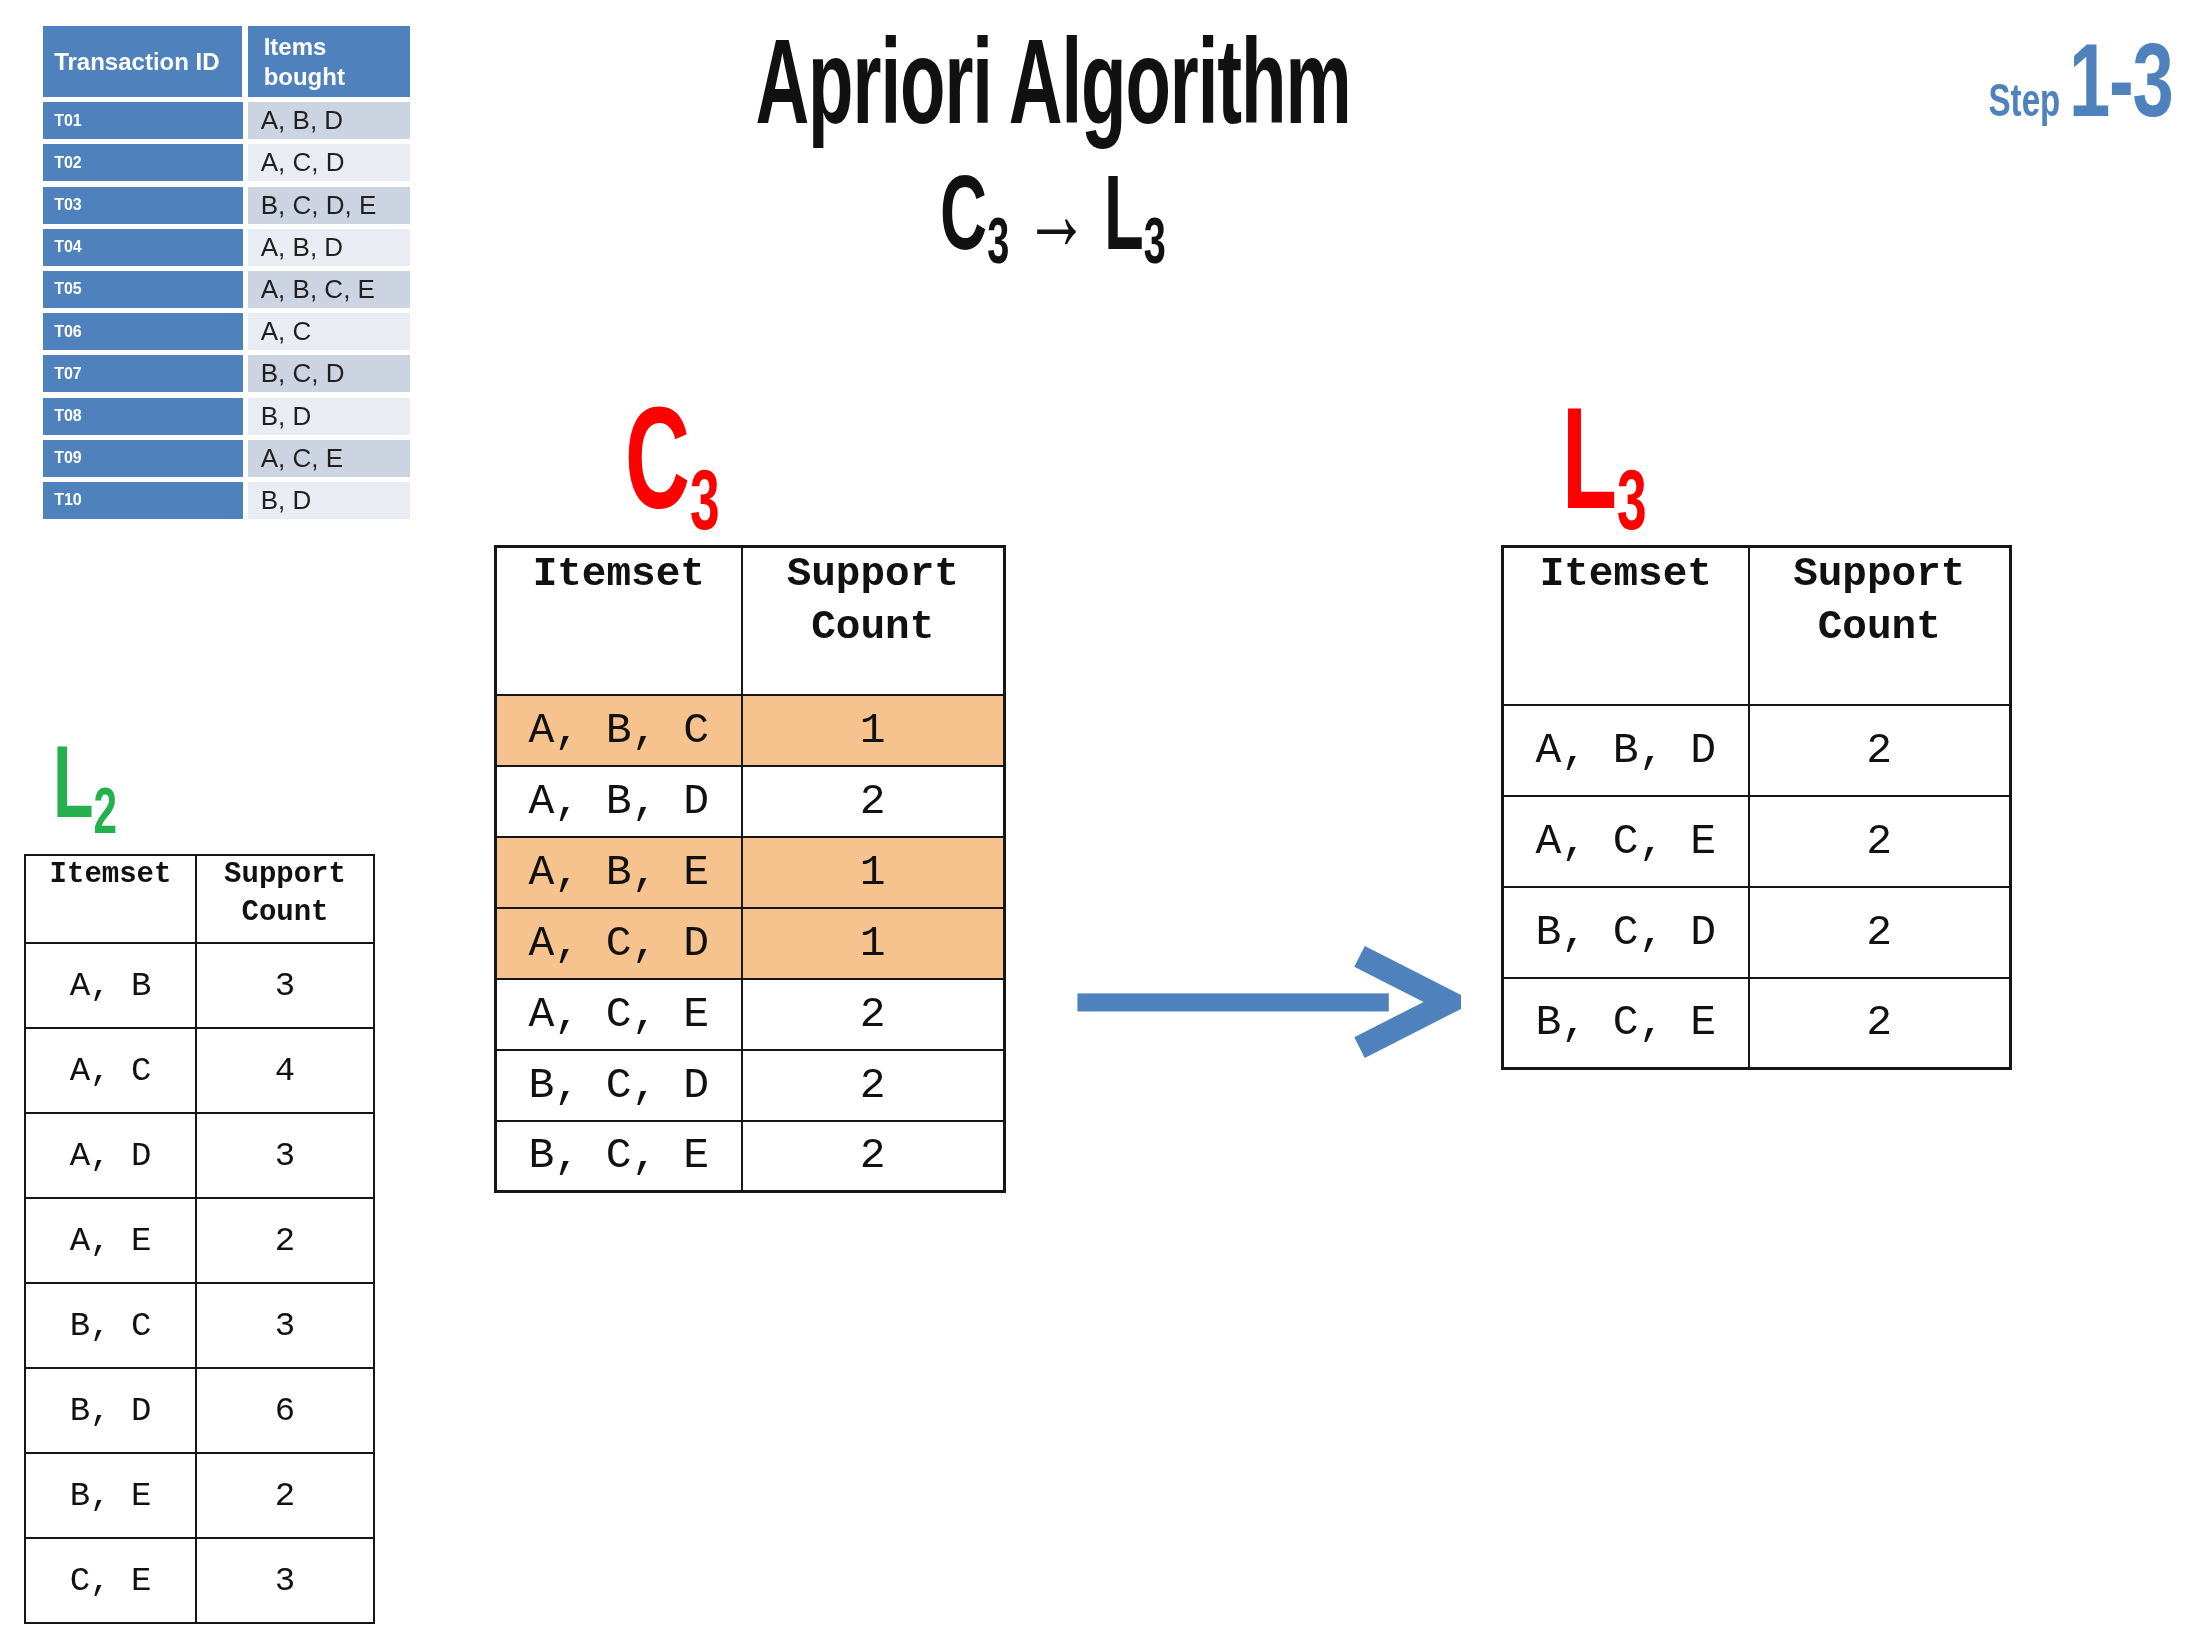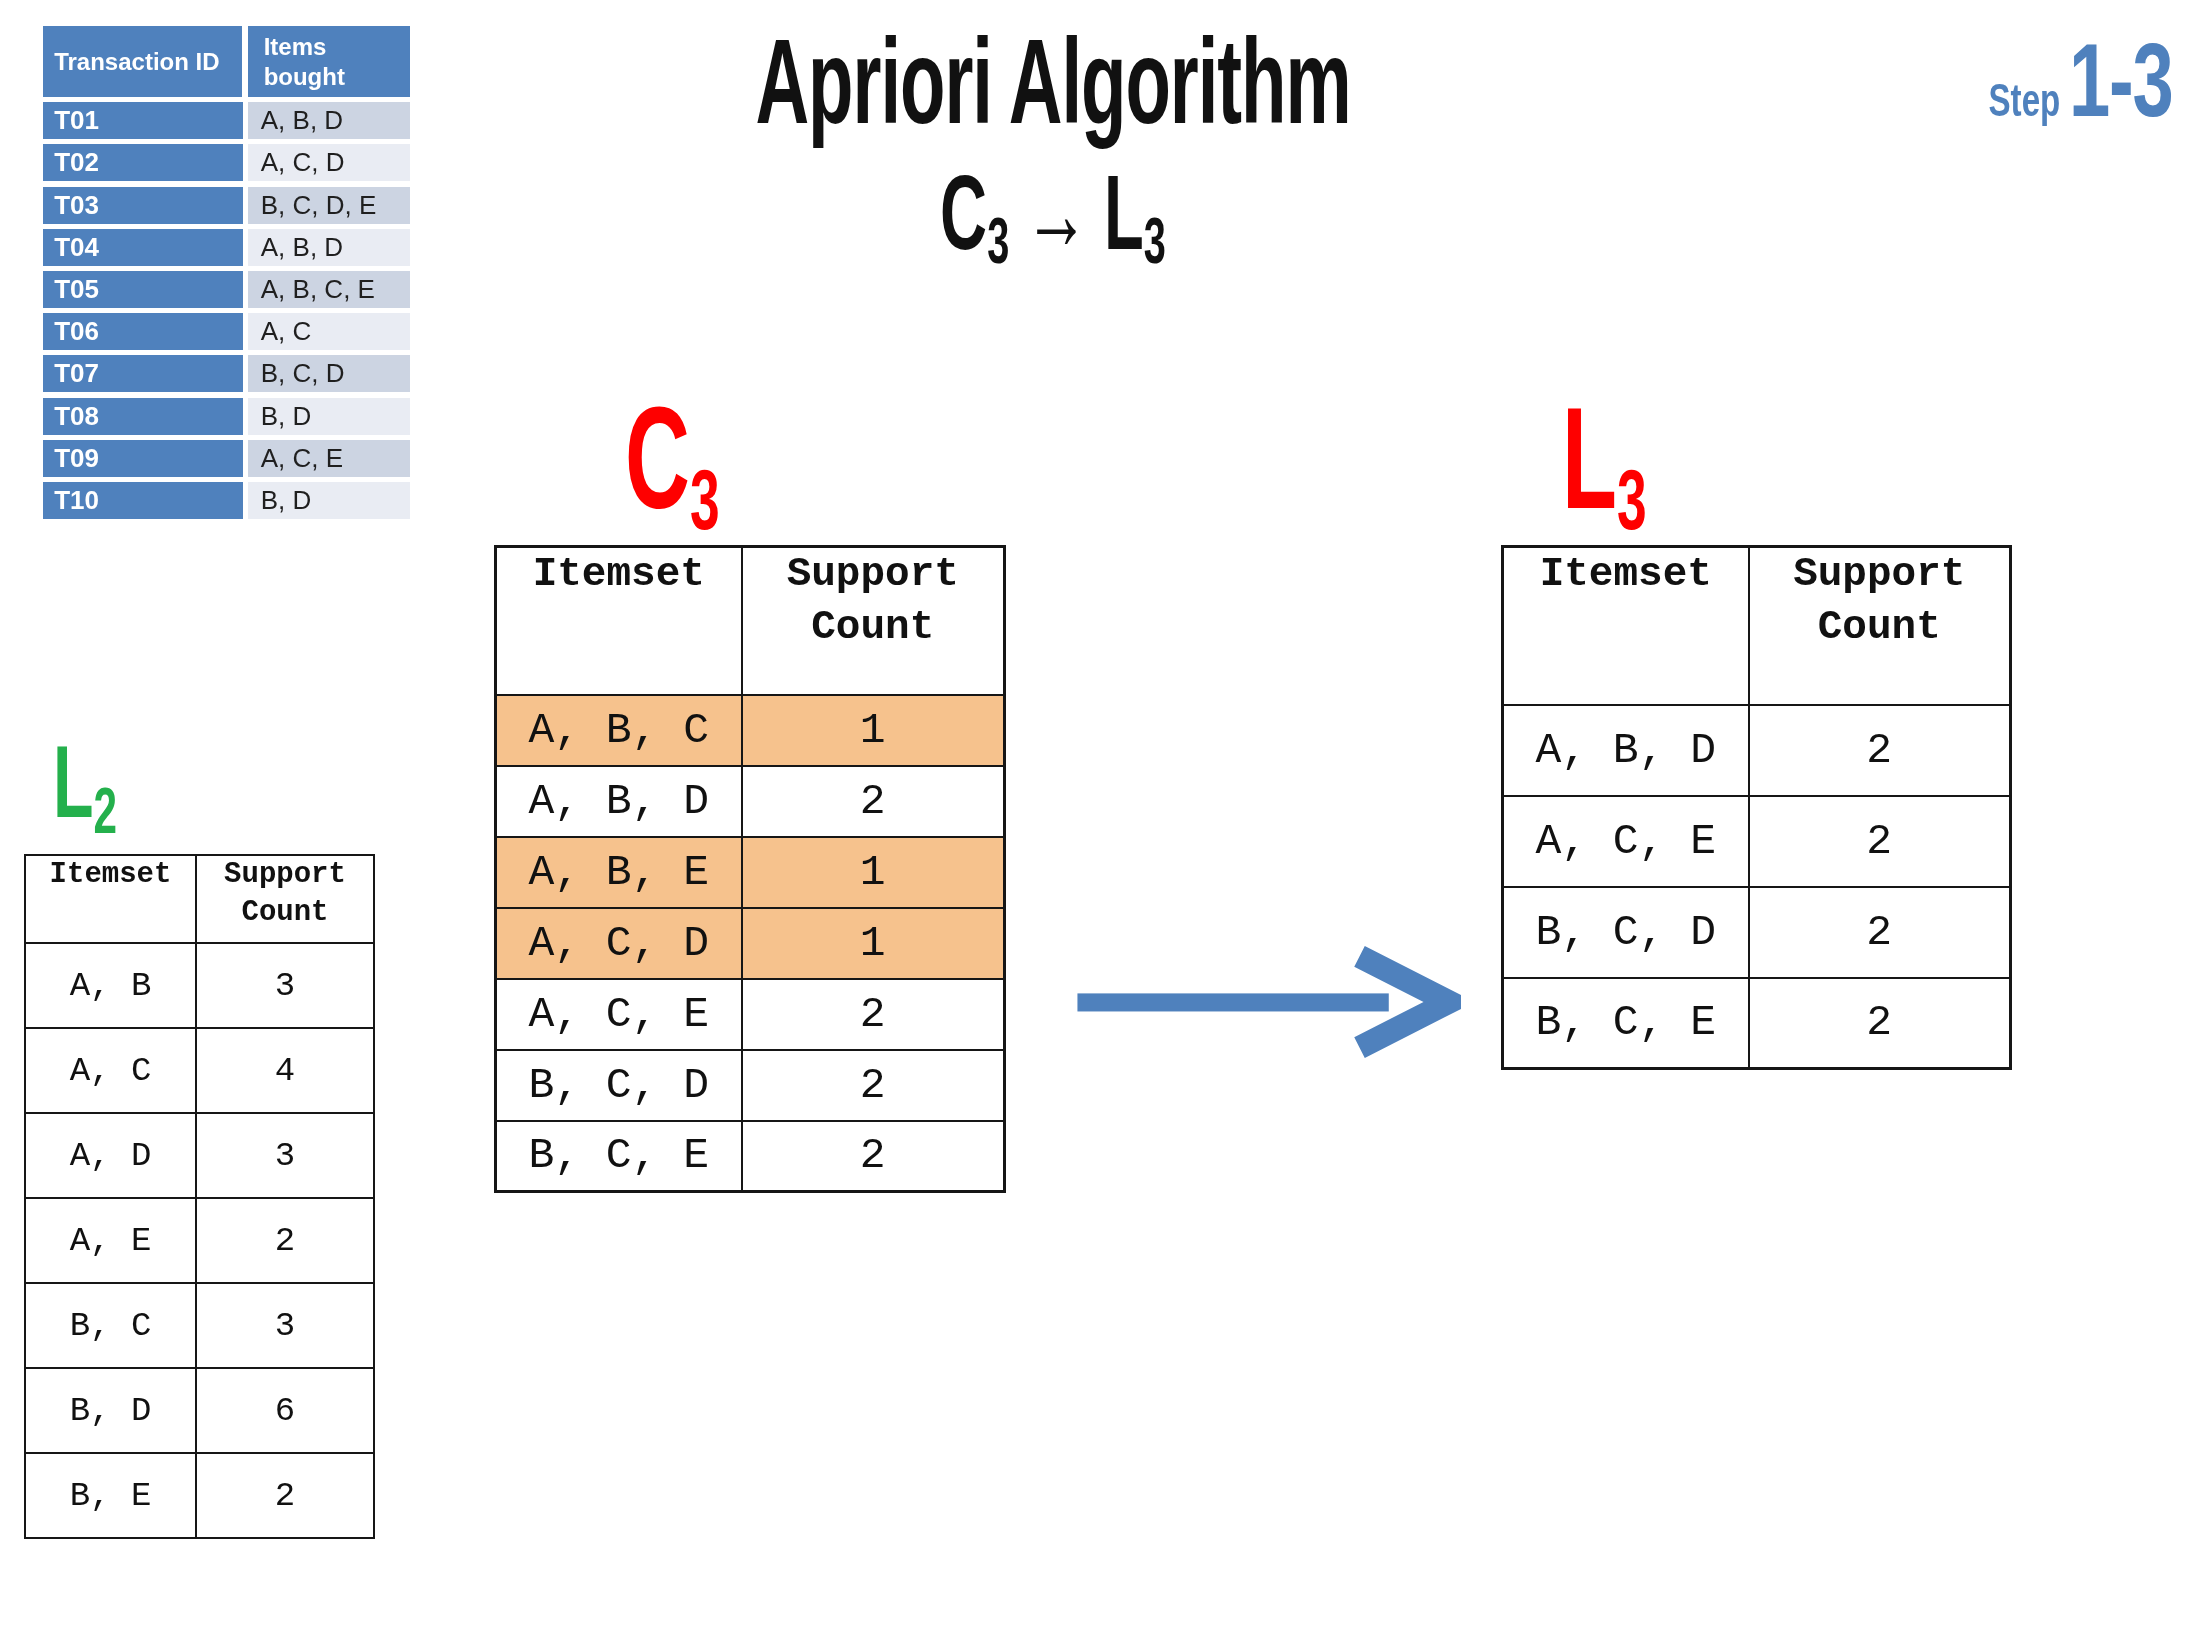--- a/index.html
+++ b/index.html
@@ -24,21 +24,21 @@
   
   .txn{position:absolute;left:43px;top:26px;width:367px;}
   .txn-row{display:flex;gap:5.2px;margin-bottom:5.2px;}
   .txn-cell-id{width:217px;background:#4f81bd;color:#fff;font-weight:bold;
      display:flex;align-items:center;padding-left:11.2px;box-sizing:border-box;}
   .txn-cell-items{width:176px;display:flex;align-items:center;padding-left:13px;box-sizing:border-box;color:#1f1f1f;}
   .txn-header .txn-cell-id,.txn-header .txn-cell-items{
      background:#4f81bd;color:#fff;font-weight:bold;height:71px;font-size:24px;line-height:1.25;
      align-items:center;padding-top:1.7px;}
   .txn-header .txn-cell-items{padding-left:16px;}
-  .txn-data .txn-cell-id{height:37px;font-size:26px;}
+  .txn-data .txn-cell-id{height:37px;font-size:16px;}
   .txn-data .txn-cell-items{height:37px;font-size:26px;}
   .band-dark{background:#ccd4e2;}
   .band-light{background:#e9ecf3;}
 
   
   .set-label{position:absolute;font-weight:bold;white-space:nowrap;transform-origin:left top;}
   .set-label .sub{position:relative;bottom:-0.24em;}
   .label-c3{left:625px;top:375px;font-size:145px;color:#fe0000;transform:scaleX(0.62);}
   .label-c3 .sub{font-size:86px;}
   .label-l3{left:1562px;top:375px;font-size:145px;color:#fe0000;transform:scaleX(0.62);}
@@ -219,20 +219,24 @@
       <td>3</td>
     </tr>
     <tr>
       <td>B, D</td>
       <td>6</td>
     </tr>
     <tr>
       <td>B, E</td>
       <td>2</td>
     </tr>
+    <tr>
+      <td>C, E</td>
+      <td>3</td>
+    </tr>
   </tbody>
     </table>
 
 
   <svg class="flow-arrow" width="387" height="112" viewBox="0 0 450 130">
     <rect x="4" y="55" width="362" height="21" fill="#4f81bd"></rect>
     <polyline points="332,12 436,65 332,118" fill="none" stroke="#4f81bd" stroke-width="27"></polyline>
   </svg>
 
   <div class="set-label label-l3">

